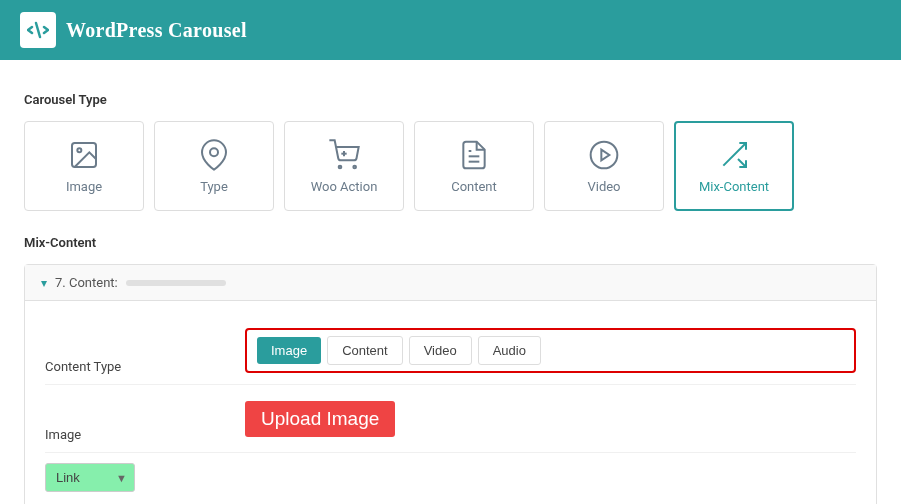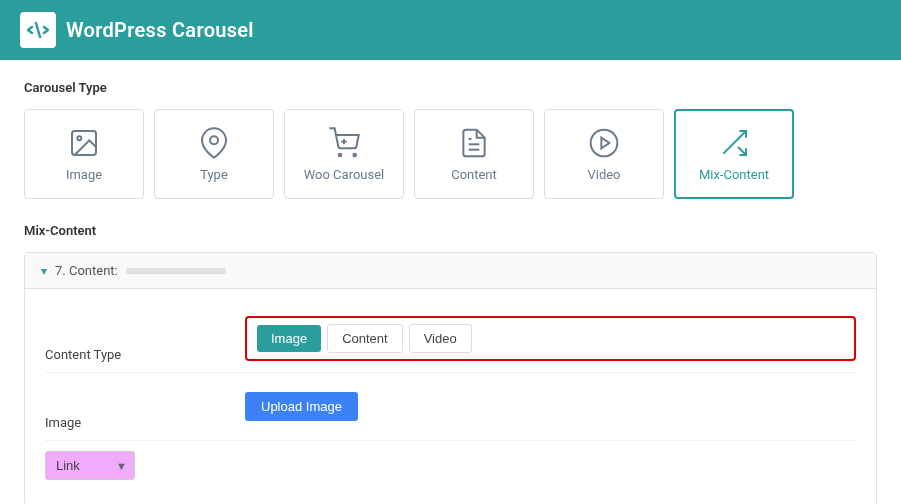--- a/index.html
+++ b/index.html
@@ -19,34 +19,36 @@
       height: 36px;
       display: flex;
       align-items: center;
       justify-content: center;
     }
     .header-title {
       color: white;
       font-size: 20px;
       font-weight: 600;
       letter-spacing: 0.3px;
+      font-family: Liberation Serif, serif;
     }
 
     .main-content {
       background: white;
       margin: 0;
       padding: 20px 24px;
       min-height: 460px;
     }
 
     .section-label {
       font-size: 13px;
       font-weight: 600;
       color: #333;
       margin-bottom: 14px;
+      margin-top: 12px;
     }
 
     .carousel-types {
       display: flex;
       gap: 10px;
       margin-bottom: 24px;
     }
 
     .carousel-type-item {
       border: 1px solid #ddd;
@@ -148,40 +150,40 @@
       background: white;
       color: #444;
       border: 1px solid #ddd;
       padding: 6px 14px;
       border-radius: 3px;
       cursor: pointer;
       font-size: 13px;
     }
 
     .btn-upload {
-      background: #3b82f6;
+      background: #ef4444;
       color: white;
       border: none;
       padding: 7px 16px;
       border-radius: 3px;
       cursor: pointer;
-      font-size: 13px;
+      font-size: 19px;
     }
 
     .select-wrapper {
       position: relative;
       display: inline-block;
     }
     .select-wrapper select {
       appearance: none;
       -webkit-appearance: none;
       padding: 6px 28px 6px 10px;
       border: 1px solid #ccc;
       border-radius: 3px;
-      background: #f0abfc;
+      background: #86efac;
       font-size: 13px;
       color: #444;
       cursor: pointer;
     }
     .select-arrow {
       position: absolute;
       right: 8px;
       top: 50%;
       transform: translateY(-50%);
       pointer-events: none;
@@ -227,21 +229,21 @@
     </div>
 
     <div class="carousel-type-item">
       <svg viewBox="0 0 24 24">
           <circle cx="9" cy="21" r="1"></circle>
           <circle cx="20" cy="21" r="1"></circle>
           <path d="M1 1h4l2.68 13.39a2 2 0 0 0 2 1.61h9.72a2 2 0 0 0 2-1.61L23 6H6"></path>
           <line x1="12" y1="9" x2="12" y2="13"></line>
           <line x1="10" y1="11" x2="14" y2="11"></line>
         </svg>
-      <span>Woo Carousel</span>
+      <span>Woo Action</span>
     </div>
 
     <div class="carousel-type-item">
       <svg viewBox="0 0 24 24">
           <path d="M14 2H6a2 2 0 0 0-2 2v16a2 2 0 0 0 2 2h12a2 2 0 0 0 2-2V8z"></path>
           <polyline points="14,2 14,8 20,8"></polyline>
           <line x1="16" y1="13" x2="8" y2="13"></line>
           <line x1="16" y1="17" x2="8" y2="17"></line>
           <polyline points="10,9 9,9 8,9"></polyline>
         </svg>
@@ -280,20 +282,21 @@
 
     <div class="content-area">
 
       <div class="field-row">
         <div class="field-label">Content Type</div>
         <div style="flex:1;">
           <div class="content-type-box">
             <button class="btn-active">Image</button>
             <button class="btn-inactive">Content</button>
             <button class="btn-inactive">Video</button>
+            <button class="btn-inactive">Audio</button>
           </div>
         </div>
       </div>
 
       <div class="field-row">
         <div class="field-label">Image</div>
         <div style="flex:1;">
           <button class="btn-upload">Upload Image</button>
         </div>
       </div>

